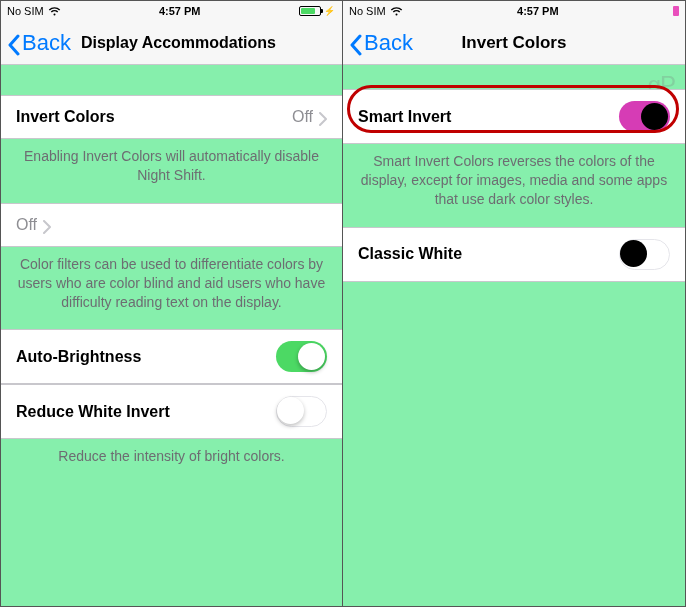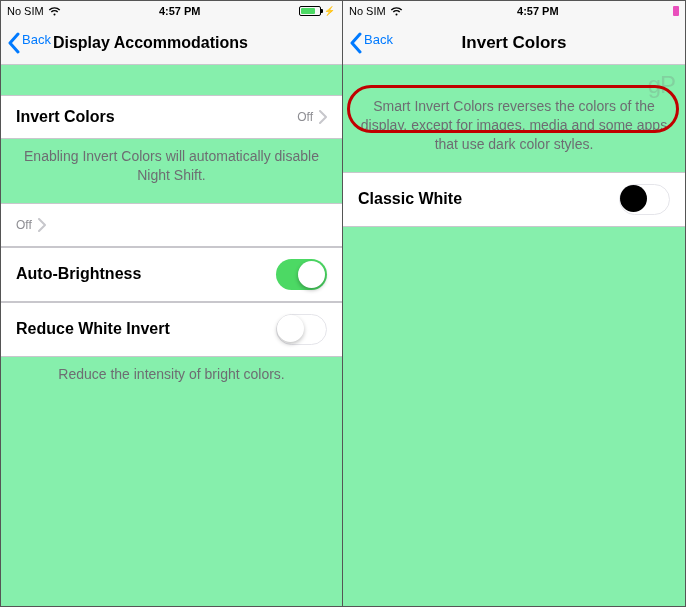--- a/index.html
+++ b/index.html
@@ -70,38 +70,38 @@
     height: 44px;
     background: #f7f7f7;
     border-bottom: 1px solid #c8c7cc;
     display: flex;
     align-items: center;
     position: relative;
     padding: 0 6px;
   }
   .nav-back {
     display: flex;
-    align-items: flex-start;
+    align-items: flex-end;
     color: #007aff;
-    font-size: 13px;
+    font-size: 22px;
     cursor: pointer;
   }
   .nav-back svg { margin-right: 2px; }
   .nav-title {
     position: absolute;
     left: 50%;
     transform: translateX(-50%);
     font-size: 17px;
     font-weight: 600;
     color: #000;
   }
   .phone.left .nav-title {
     position: static;
     transform: none;
-    margin-left: 2px;
+    margin-left: 10px;
     font-size: 16px;
     font-weight: 700;
   }
   .content { flex: 1; overflow-y: auto; }
   .spacer { height: 30px; }
   .row {
     background: #fff;
     min-height: 44px;
     padding: 11px 15px;
     display: flex;
@@ -111,24 +111,24 @@
     border-bottom: 0.5px solid #c8c7cc;
     position: relative;
   }
   .row + .footer, .footer + .row { }
   .row-label {
     font-size: 16px;
     font-weight: 600;
     color: #000;
   }
   .row-value {
-    font-size: 12px;
+    font-size: 16px;
     color: #8e8e93;
     display: flex;
-    align-items: flex-start;
+    align-items: flex-end;
     gap: 6px;
   }
   .chevron svg { display: block; }
   .footer {
     padding: 8px 15px 18px 15px;
     font-size: 14px;
     line-height: 1.35;
     color: #6d6d72;
     text-align: center;
   }
@@ -226,20 +226,21 @@
       <div class="row">
         <span class="row-value">
           <span>Off</span>
           <span class="chevron">
               <svg width="8" height="14" viewBox="0 0 8 14">
                 <path d="M1 1l6 6-6 6" stroke="#c7c7cc" stroke-width="2" fill="none" stroke-linecap="round" stroke-linejoin="round"></path>
               </svg>
             </span>
         </span>
       </div>
+      <div class="footer">Color filters can be used to differentiate colors by users who are color blind and aid users who have difficulty reading text on the display.</div>
 
       <div class="row">
         <span class="row-label">Auto-Brightness</span>
         <div class="toggle green on">
             <div class="knob"></div>
           </div>
       </div>
 
       <div class="row">
         <span class="row-label">Reduce White Invert</span>
@@ -275,20 +276,26 @@
         <span>Back</span>
       </div>
       <div class="nav-title">Invert Colors</div>
     </div>
 
     <span class="watermark">gP</span>
 
     <div class="content">
       <div class="spacer" style="height:24px"></div>
 
+      <div class="row" style="position:relative">
+        <span class="row-label">Smart Invert</span>
+        <div class="toggle pink on">
+            <div class="knob"></div>
+          </div>
+      </div>
       <div class="circle-highlight" style="left:4px; top:84px; width:332px; height:48px;"></div>
       <div class="footer">Smart Invert Colors reverses the colors of the display, except for images, media and some apps that use dark color styles.</div>
 
       <div class="row">
         <span class="row-label">Classic White</span>
         <div class="toggle dark off">
             <div class="knob"></div>
           </div>
       </div>
     </div>

